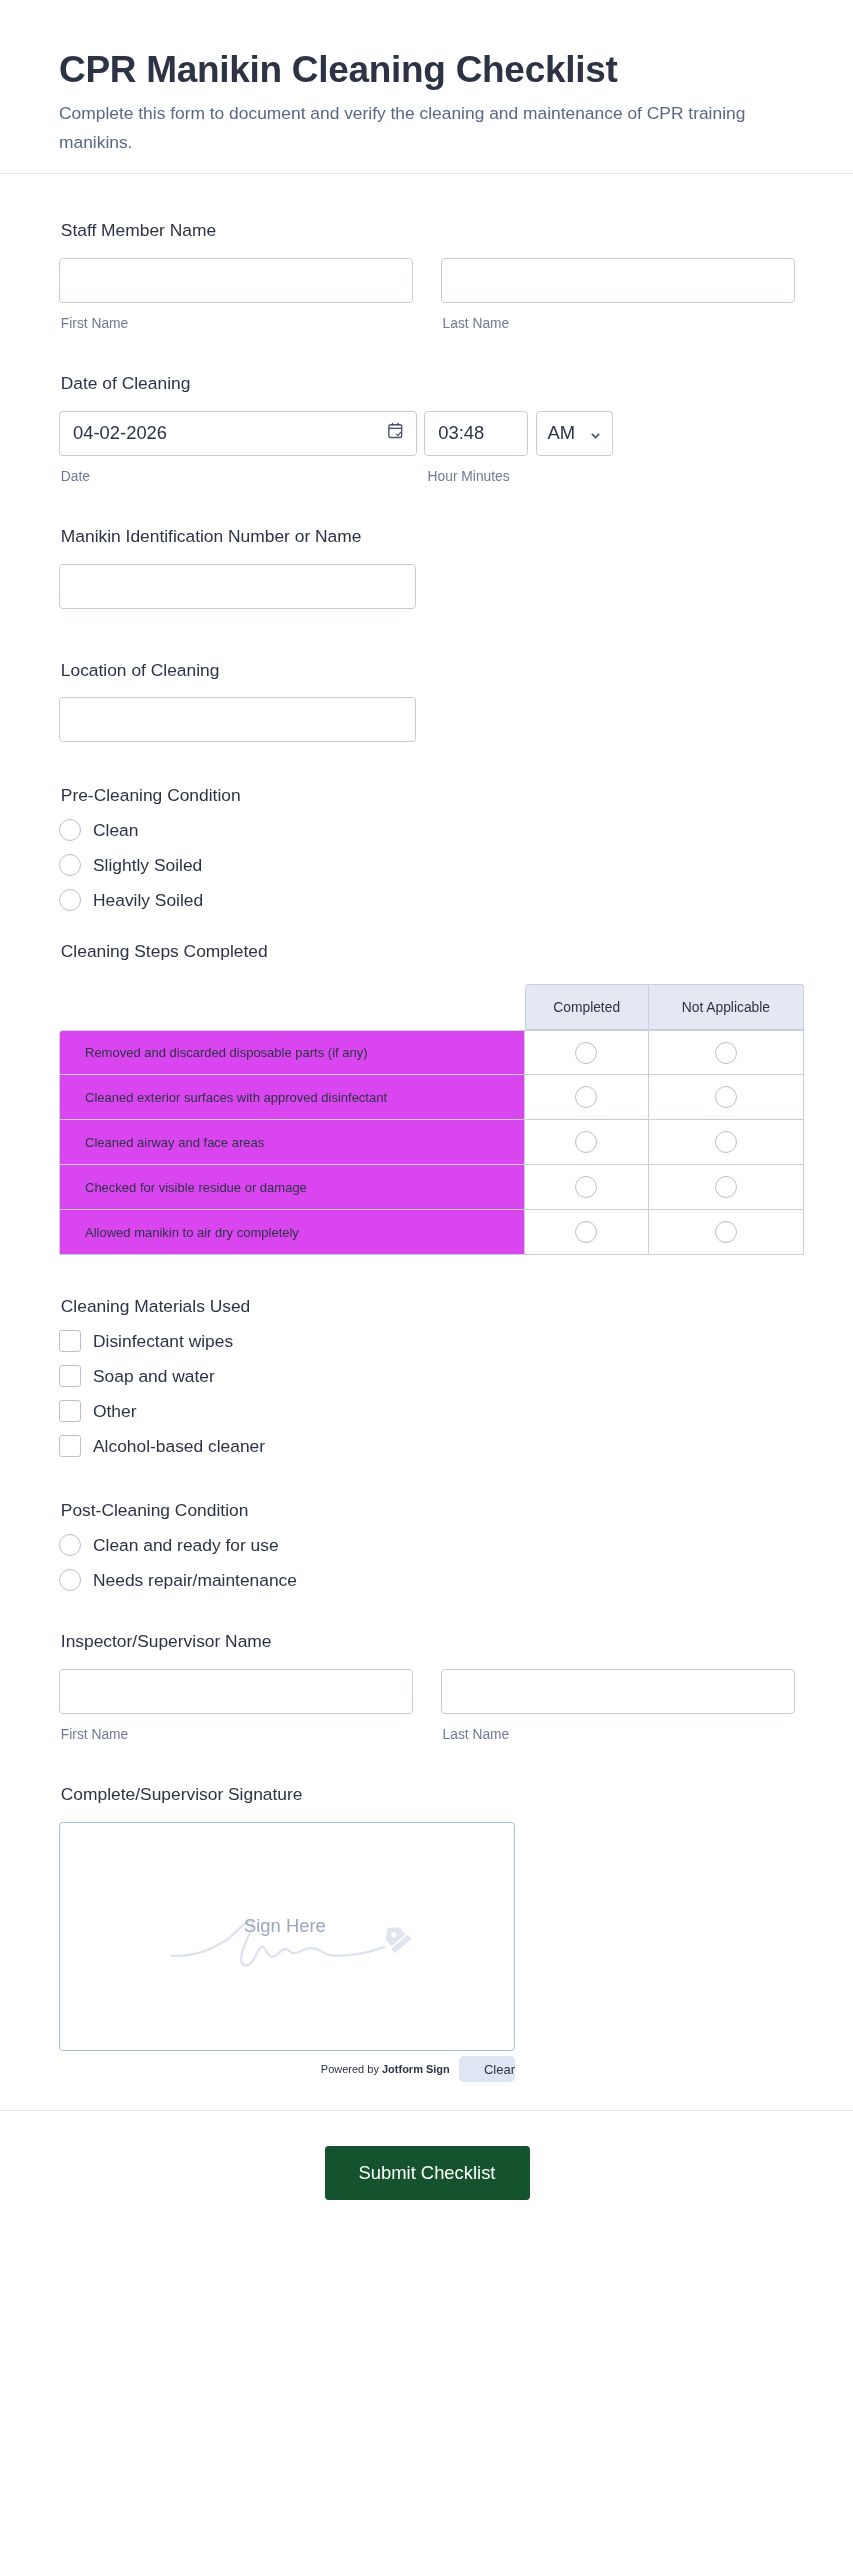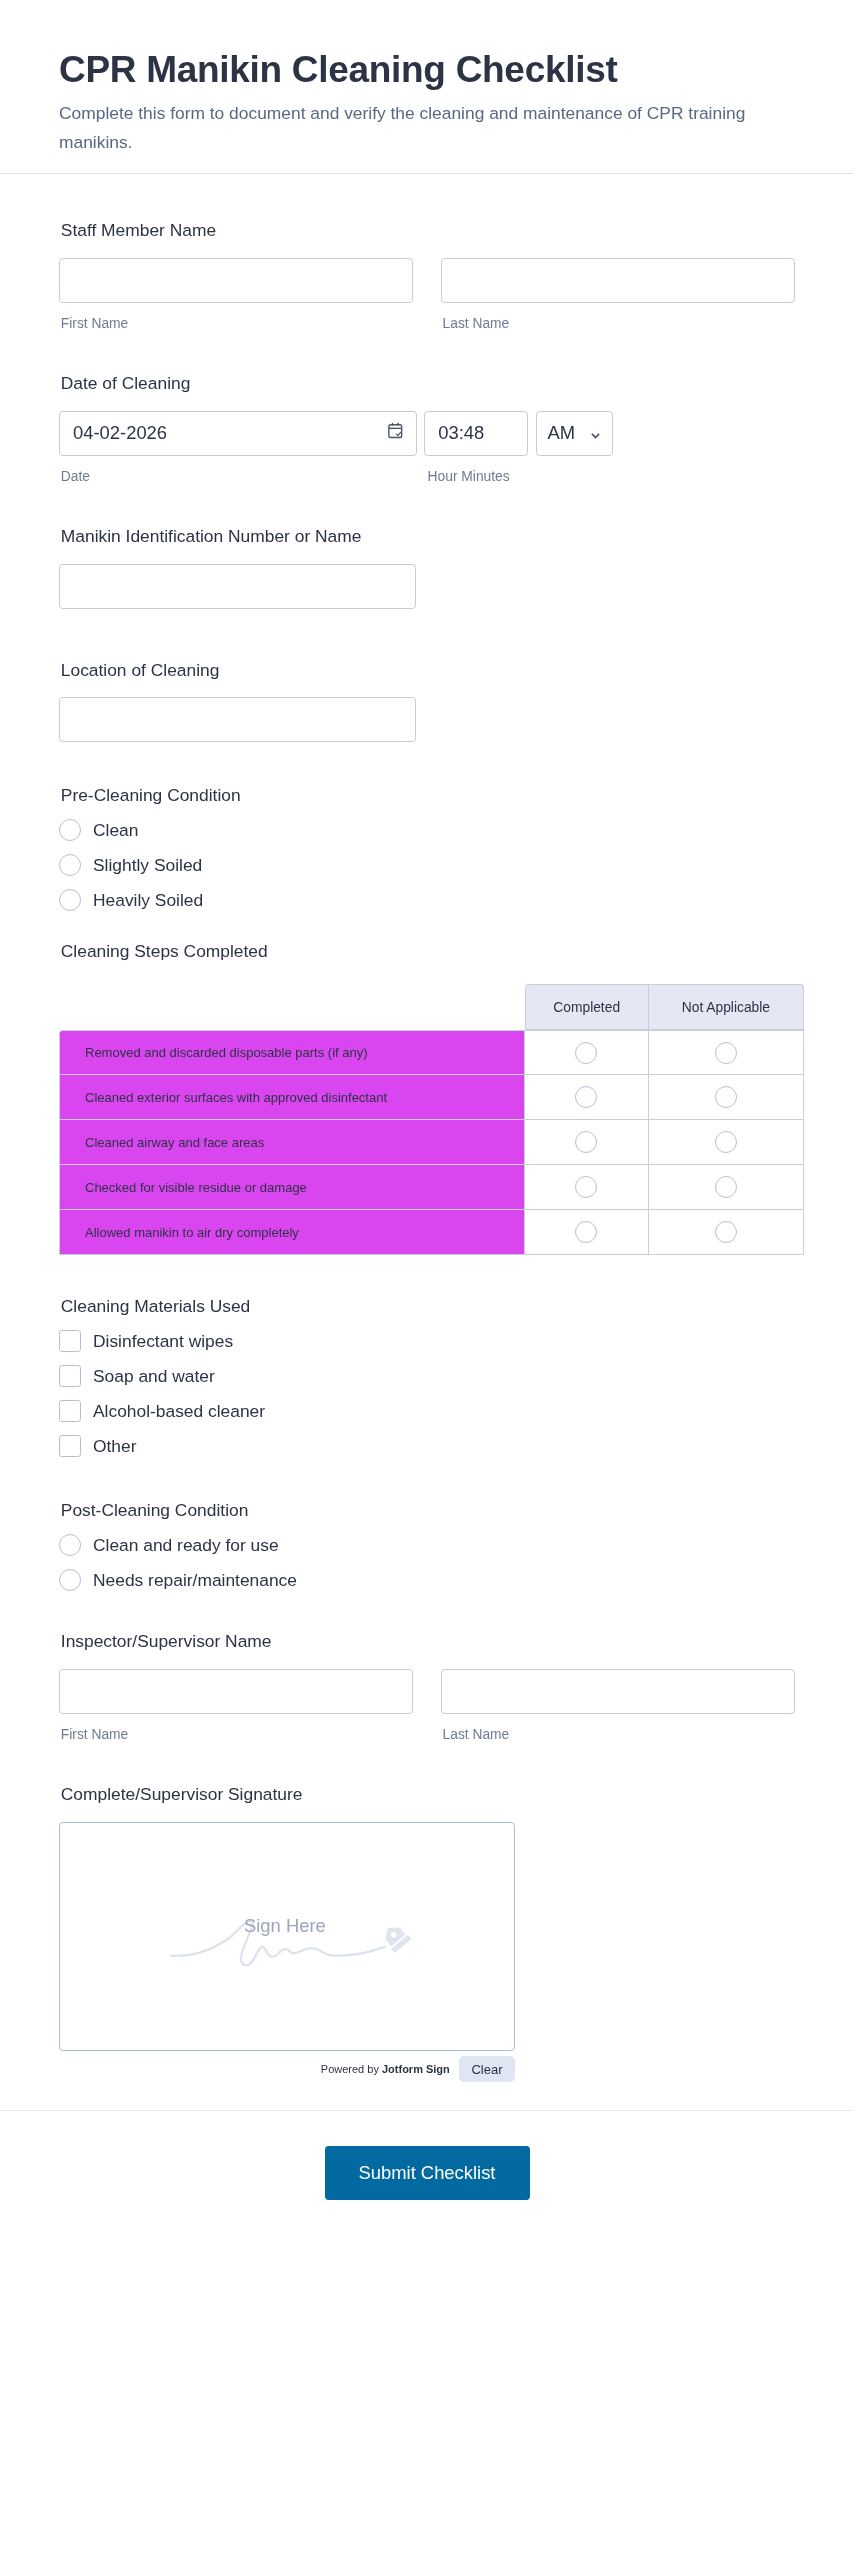--- a/index.html
+++ b/index.html
@@ -38,23 +38,23 @@
   table.matrix tr.first td.rowlabel { border-top-left-radius: 3.7px; }
   table.matrix .radio { display: inline-block; width: 22px; height: 22px; vertical-align: middle; }
   .textarea { width: 745px; height: 185px; border: 0.9px solid #c3cad8; border-radius: 3.7px; margin-top: 18.4px; position: relative; }
   .resize { position: absolute; right: 3.7px; bottom: 3.7px; width: 9.2px; height: 9.2px; }
   .sig-box { width: 456px; height: 229px; border: 0.9px solid #a9bedb; border-radius: 3.7px; margin-top: 16.5px; position: relative; }
   .sig-text { position: absolute; left: 184px; top: 92px; font-size: 18.4px; color: #9aa6bd; }
   .sig-svg { position: absolute; left: 92px; top: 87px; }
   .sig-footer { width: 456px; display: flex; justify-content: flex-end; align-items: center; margin-top: 5.5px; }
   .powered { font-size: 11px; color: #2c3345; margin-right: 9.2px; padding-left: 20px; }
   .powered b { font-weight: 700; }
-  .clear-btn { background: #dfe5f3; border: none; border-radius: 5px; font-size: 13px; color: #2c3345; width: 56px; height: 26px; font-family: "Liberation Sans", sans-serif; }
+  .clear-btn { background: #dfe5f3; border: none; border-radius: 5px; font-size: 13px; color: #2c3345; width: 56px; height: 26px; font-family: "Liberation Sans", sans-serif; text-align: right; }
   .footer { border-top: 0.9px solid #e3e7ef; margin-top: 27.5px; height: 138px; display: flex; justify-content: center; padding-top: 35px; }
-  .submit { background: #0369a1; color: #fff; border: none; border-radius: 3.7px; width: 205px; height: 54px; font-size: 18.4px; font-weight: 500; font-family: "Liberation Sans", sans-serif; }
+  .submit { background: #14532d; color: #fff; border: none; border-radius: 3.7px; width: 205px; height: 54px; font-size: 18.4px; font-weight: 500; font-family: "Liberation Sans", sans-serif; }
 </style>
 </head>
 <body>
 
 <div class="header">
   <h1>CPR Manikin Cleaning Checklist</h1>
   <p>Complete this form to document and verify the cleaning and maintenance of CPR training manikins.</p>
 </div>
 
 <div class="form">
@@ -176,25 +176,25 @@
       <div class="opt">
         <span class="check"></span>
         <span class="opt-label">Disinfectant wipes</span>
       </div>
       <div class="opt">
         <span class="check"></span>
         <span class="opt-label">Soap and water</span>
       </div>
       <div class="opt">
         <span class="check"></span>
+        <span class="opt-label">Other</span>
+      </div>
+      <div class="opt">
+        <span class="check"></span>
         <span class="opt-label">Alcohol-based cleaner</span>
-      </div>
-      <div class="opt">
-        <span class="check"></span>
-        <span class="opt-label">Other</span>
       </div>
     </div>
   </div>
 
   <div class="field" style="margin-top:42px;">
     <div class="label">Post-Cleaning Condition</div>
     <div class="options">
       <div class="opt">
         <span class="radio"></span>
         <span class="opt-label">Clean and ready for use</span>

